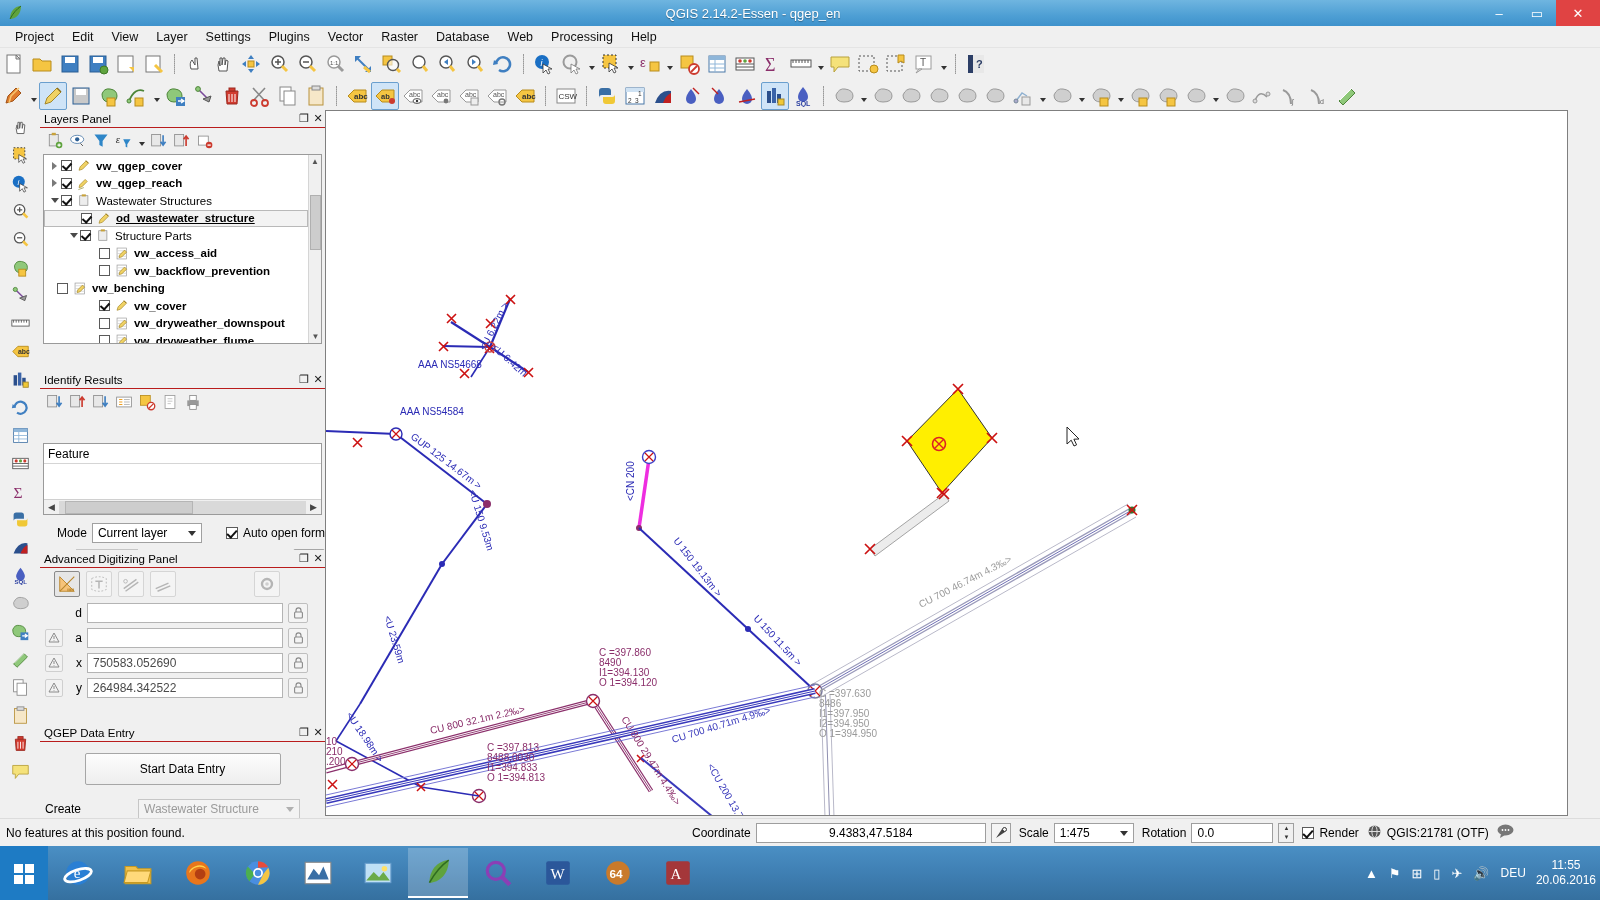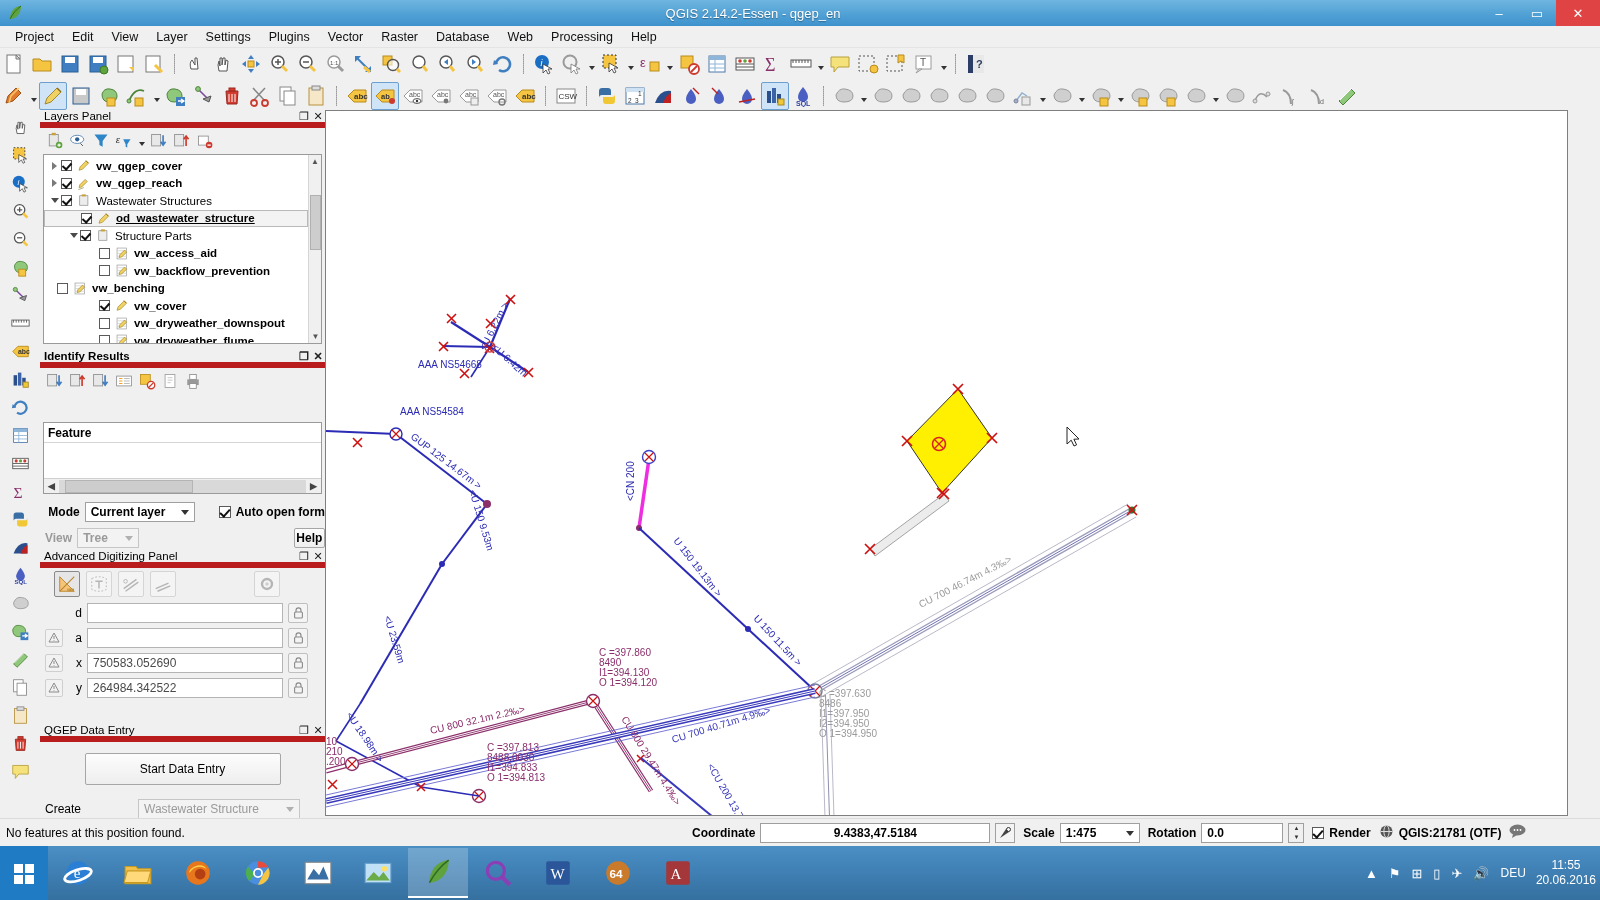--- a/index.html
+++ b/index.html
@@ -45,21 +45,21 @@
   .tbtn.active { background:#cfe4f7; border-color:#6a9fce; }
   .tbtn svg { display:block; }
   .arrow-drop { width:11px; height:28px; display:flex; align-items:flex-end; justify-content:center; padding-bottom:8px; }
   .arrow-drop:after { content:""; border-left:3.5px solid transparent; border-right:3.5px solid transparent; border-top:4px solid #333; }
 
   
   .dock { position:absolute; left:0; background:#f0f0f0; }
   .panel-title {
     height:18px; display:flex; align-items:center;
     font-size:11.5px; color:#000; padding-left:4px;
-    border-bottom:6px solid #b91c1c; background:#f0f0f0;
+    border-bottom:1px solid #b91c1c; background:#f0f0f0;
   }
   .panel-title .ttxt { flex:1; }
   .panel-title .pbtn { width:14px; height:14px; display:flex; align-items:center; justify-content:center; color:#222; font-size:11px; }
   .mini-toolbar { height:26px; display:flex; align-items:center; padding-left:4px; gap:1px; }
   .mbtn { width:22px; height:22px; display:flex; align-items:center; justify-content:center; border:1px solid transparent; border-radius:2px; }
 
   
   .tree {
     background:#fff; border:1px solid #9a9a9a; margin:0 3px;
     position:relative; overflow:hidden;
@@ -116,21 +116,21 @@
 
   
   #rightstrip { position:absolute; left:1568px; top:110px; width:32px; height:706px; background:#f0f0f0; }
 
   
   #leftstrip { position:absolute; left:0px; top:110px; width:40px; height:706px; background:#f0f0f0; display:flex; flex-direction:column; align-items:center; padding-top:4px; gap:1px;}
 
   
   .statusbar { position:absolute; left:0; top:818px; width:1600px; height:28px; background:#f0f0f0; display:flex; align-items:center; border-top:1px solid #dcdcdc; }
   .sb-msg { font-size:12px; padding-left:6px; width:692px; }
-  .sb-item { display:flex; align-items:center; gap:5px; font-size:12px; margin-right:8px;font-weight:bold; }
+  .sb-item { display:flex; align-items:center; gap:5px; font-size:12px; margin-right:8px; }
   .sb-input { height:20px; border:1px solid #9e9e9e; background:#fff; display:flex; align-items:center; justify-content:center; font-size:12px; }
   .spin { width:16px; height:20px; border:1px solid #a0a0a0; background:#f0f0f0; display:flex; flex-direction:column; }
   .spin div { flex:1; display:flex; align-items:center; justify-content:center; font-size:6px; color:#333; }
 
   
   .taskbar { position:absolute; left:0; top:846px; width:1600px; height:54px; background:linear-gradient(#4a8fc4,#3f7fb3 50%,#35709f); display:flex; align-items:center; }
   .startbtn { width:48px; height:54px; background:#1e7bc4; display:flex; align-items:center; justify-content:center; }
   .taskitem { width:60px; height:50px; display:flex; align-items:center; justify-content:center; position:relative; }
   .taskitem.active { background:rgba(255,255,255,.22); border-bottom:2px solid #fff; }
   .tray { margin-left:auto; display:flex; align-items:center; gap:11px; padding-right:10px; color:#fff; font-size:12px; }
@@ -1041,21 +1041,21 @@
           </div>
         </div>
       <div class="vscroll">
         <div class="arrowup">▲</div>
         <div class="thumb" style="top:40px; height:55px;"></div>
         <div class="arrowdn" style="position:absolute;bottom:0;width:13px;">▼</div>
       </div>
     </div>
   </div>
 
-  <div class="dock" style="left:40px; top:350px; width:285px; height:190px;font-weight:bold;">
+  <div class="dock" style="left:40px; top:371px; width:285px; height:190px;">
     <div class="panel-title">
       <span class="ttxt">Identify Results</span>
       <span class="pbtn">❐</span>
       <span class="pbtn">✕</span>
     </div>
     <div class="mini-toolbar" id="identify-mini-toolbar">
         <div class="mbtn">
           <svg width="18" height="18" viewBox="0 0 22 22">
             <rect x="2" y="3" width="11" height="14" fill="#e8e8e8" stroke="#8a8a8a"></rect>
             <path d="M16 4 v11 M13 12 l3 4 l3 -4" stroke="#3f7fc1" stroke-width="2" fill="none"></path>

